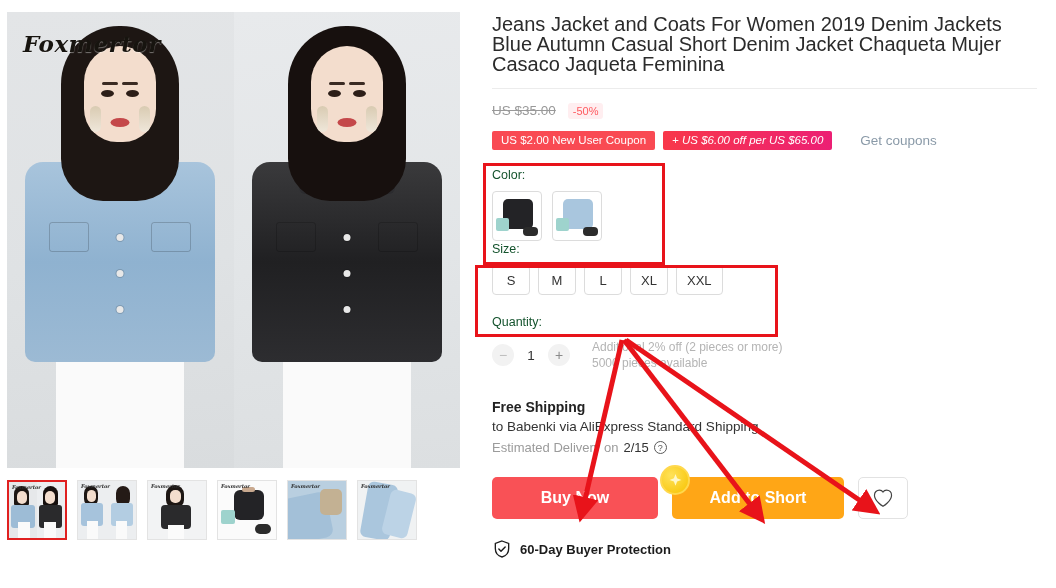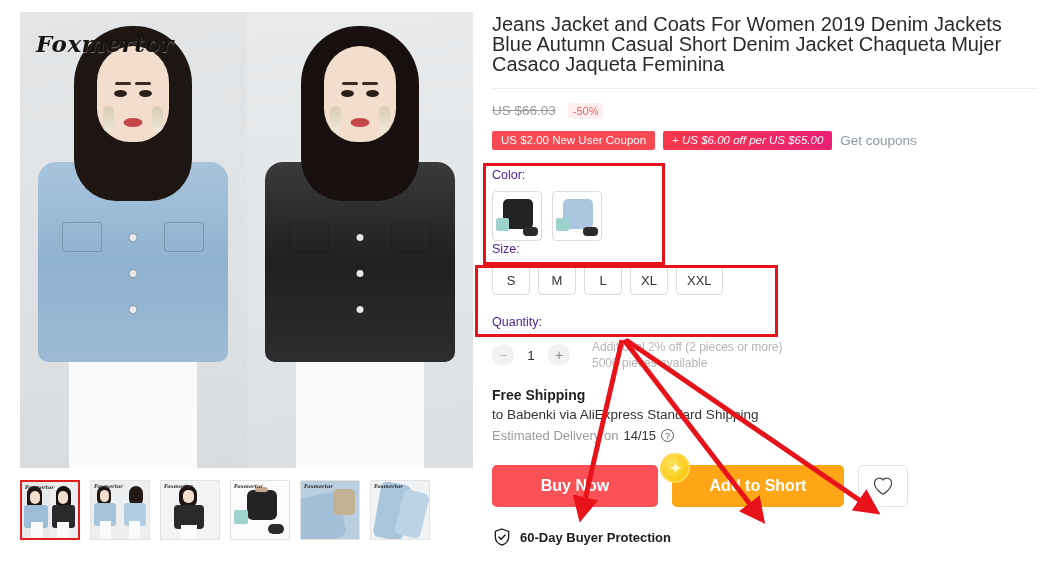--- a/index.html
+++ b/index.html
@@ -5,21 +5,21 @@
   * { box-sizing: border-box; margin: 0; padding: 0; }
   html, body {
     width: 1056px; height: 588px;
     background: #ffffff;
     font-family: "Liberation Sans", sans-serif;
     overflow: hidden;
   }
   .page { position: relative; width: 1056px; height: 588px; }
 
   
-  .gallery { position: absolute; left: 20px; top: 12px; width: 453px; }
+  .gallery { position: absolute; left: 7px; top: 12px; width: 453px; }
   .hero {
     position: relative; width: 453px; height: 456px;
     background: #e9eaec; overflow: hidden; display: flex;
   }
   .hero-half { position: relative; width: 50%; height: 100%; overflow: hidden; }
   .hero-half.left  { background: linear-gradient(175deg,#e3e5e7 0%,#dfe2e4 55%,#d9dcde 100%); }
   .hero-half.right { background: linear-gradient(175deg,#e8eaec 0%,#e2e5e7 55%,#dcdfe1 100%); }
   
   .hair { position:absolute; left:50%; transform:translateX(-50%); top:14px;
           width:118px; height:175px; background:#1d1613;
@@ -83,23 +83,23 @@
   .price-off { font-size:11px; color:#ff5a5f; background:#ffeef0;
                padding:2px 5px; border-radius:3px; }
 
   .coupons { display:flex; align-items:center; gap:8px; margin-top:12px; }
   .coupon {
     font-size:11.5px; color:#fff; height:19px; line-height:19px;
     padding:0 9px; border-radius:2px; white-space:nowrap;
   }
   .coupon.c1 { background:#f94a53; }
   .coupon.c2 { background:linear-gradient(90deg,#f8384a 0%,#ec1f74 100%);font-style:italic; }
-  .get-coupons { font-size:13.5px; color:#8a9aa8; cursor:pointer; }
-
-  .field-label { font-size:12.5px; color:#4c1d95; }
+  .get-coupons { font-size:13.5px; color:#8a9aa8; cursor:pointer;margin-left:20px; }
+
+  .field-label { font-size:12.5px; color:#14532d; }
 
   .colors { display:flex; gap:10px; margin-top:9px; }
   .swatch {
     width:50px; height:50px; border:1px solid #dcdcdc; border-radius:4px;
     background:#fff; position:relative; overflow:hidden; cursor:pointer;
   }
   .sw-jacket { position:absolute; left:10px; top:7px; width:30px; height:30px; border-radius:5px; }
   .sw-bag { position:absolute; left:3px; bottom:9px; width:13px; height:13px;
             background:#9ed3cd; border-radius:2px; }
   .sw-shoes { position:absolute; right:3px; bottom:4px; width:15px; height:9px;
@@ -291,21 +291,21 @@
 
     </div>
   </div>
 
   <div class="details">
 
     <div class="title">Jeans Jacket and Coats For Women 2019 Denim Jackets Blue Autumn Casual Short Denim Jacket Chaqueta Mujer Casaco Jaqueta Feminina</div>
     <div class="divider"></div>
 
     <div class="price-row">
-      <div class="price-old">US $66.03</div>
+      <div class="price-old">US $35.00</div>
       <div class="price-off">-50%</div>
     </div>
 
     <div class="coupons">
       <div class="coupon c1">US $2.00 New User Coupon</div>
       <div class="coupon c2">+ US $6.00 off per US $65.00</div>
       <div class="get-coupons">Get coupons</div>
     </div>
 
     <div style="margin-top:18px">
@@ -341,26 +341,26 @@
         <div class="step minus">−</div>
         <div class="qty-val">1</div>
         <div class="step plus">+</div>
         <div class="qty-note">
           <div>Additional 2% off (2 pieces or more)</div>
           <div>5000 pieces available</div>
         </div>
       </div>
     </div>
 
-    <div style="margin-top:16px">
+    <div style="margin-top:28px">
       <div class="ship-title">Free Shipping</div>
       <div class="ship-line">to Babenki via AliExpress Standard Shipping</div>
       <div class="ship-est">
         <span>Estimated Delivery on</span>
-        <b>14/15</b>
+        <b>2/15</b>
         <span class="qmark">?</span>
       </div>
     </div>
 
     <div class="actions">
       <button class="buy-now">Buy Now</button>
       <div class="add-cart-wrap">
         <button class="add-cart">Add to Short</button>
         <div class="coin">
           <svg viewBox="0 0 24 24" aria-hidden="true">

